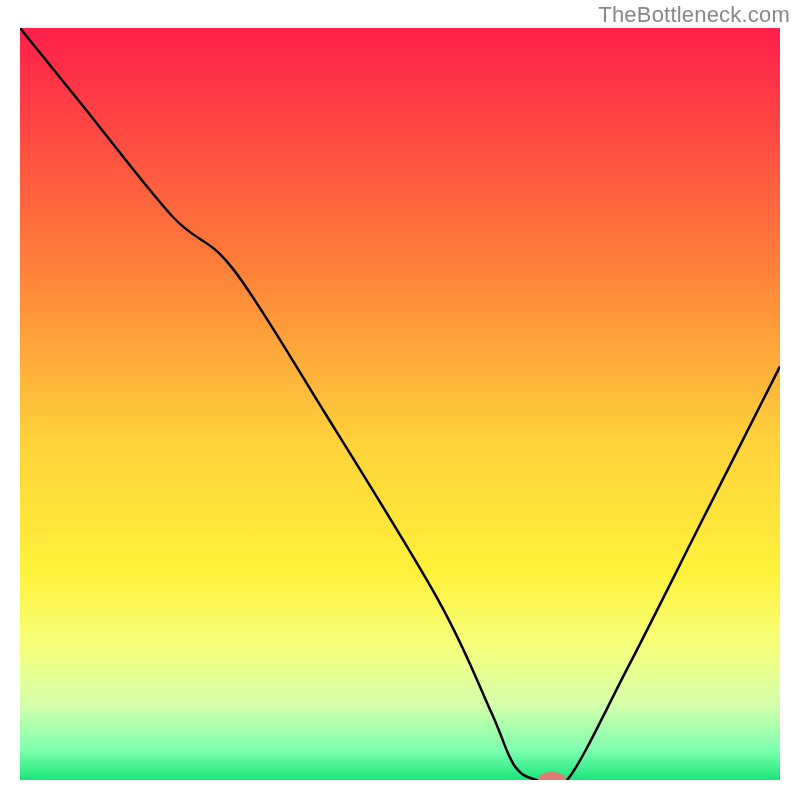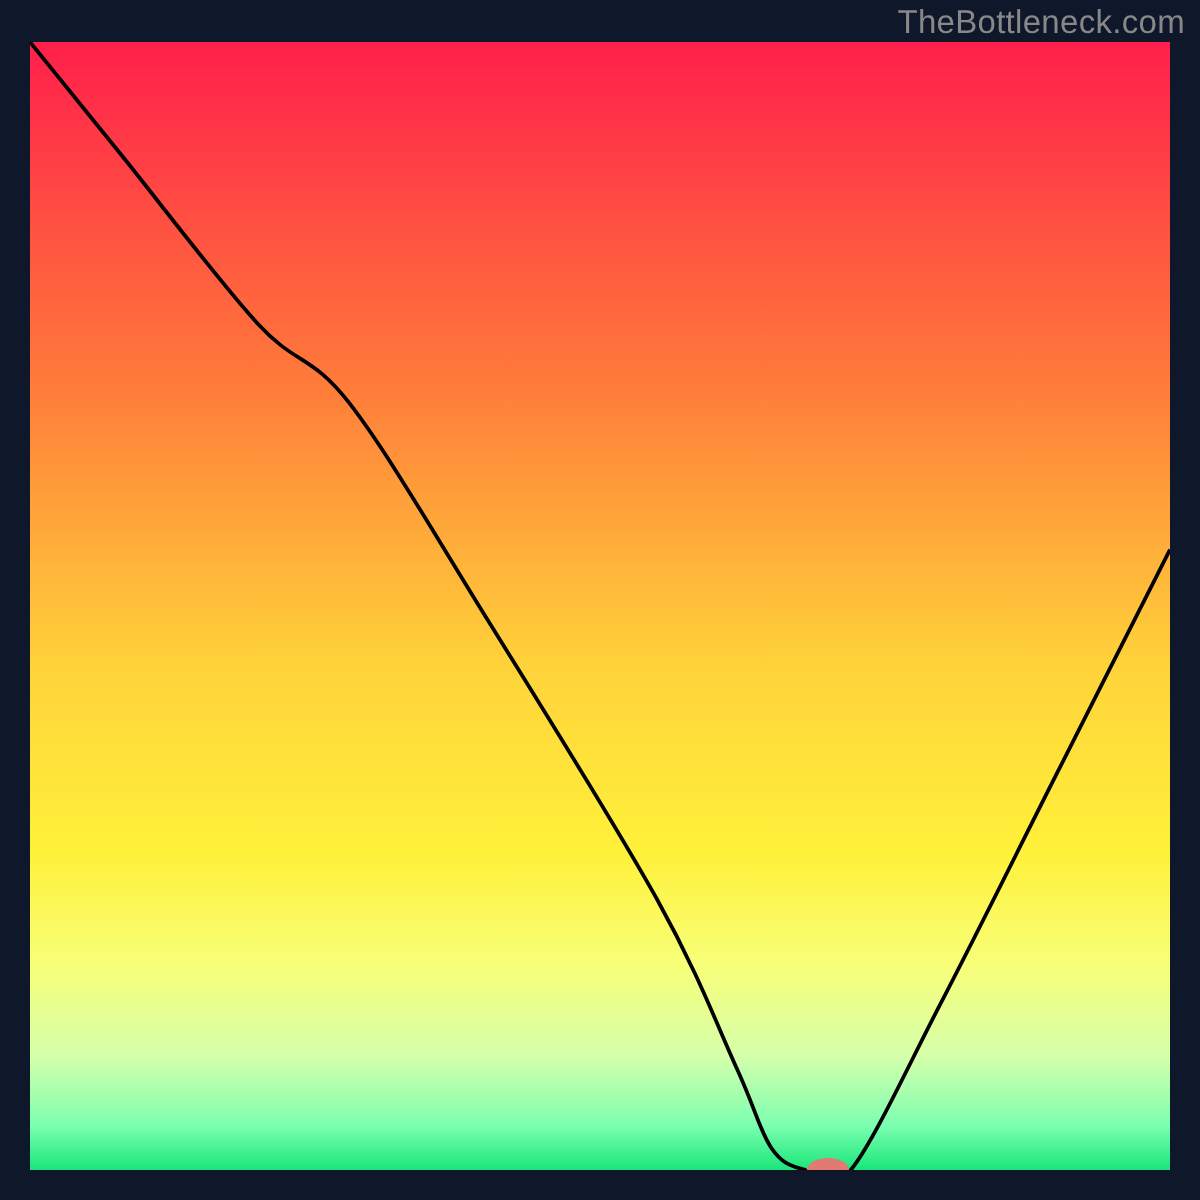--- a/index.html
+++ b/index.html
@@ -8,21 +8,21 @@
     width: 800px;
     height: 800px;
     background: #000;
     overflow: hidden;
     font-family: Arial, Helvetica, sans-serif;
   }
   .outer {
     position: relative;
     width: 800px;
     height: 800px;
-    background: #0f172a;
+    background: #ffffff;
   }
   .attribution {
     position: absolute;
     top: 2px;
     right: 10px;
     color: #888;
     font-size: 22px;
     font-weight: 500;
     letter-spacing: 0.2px;
   }

